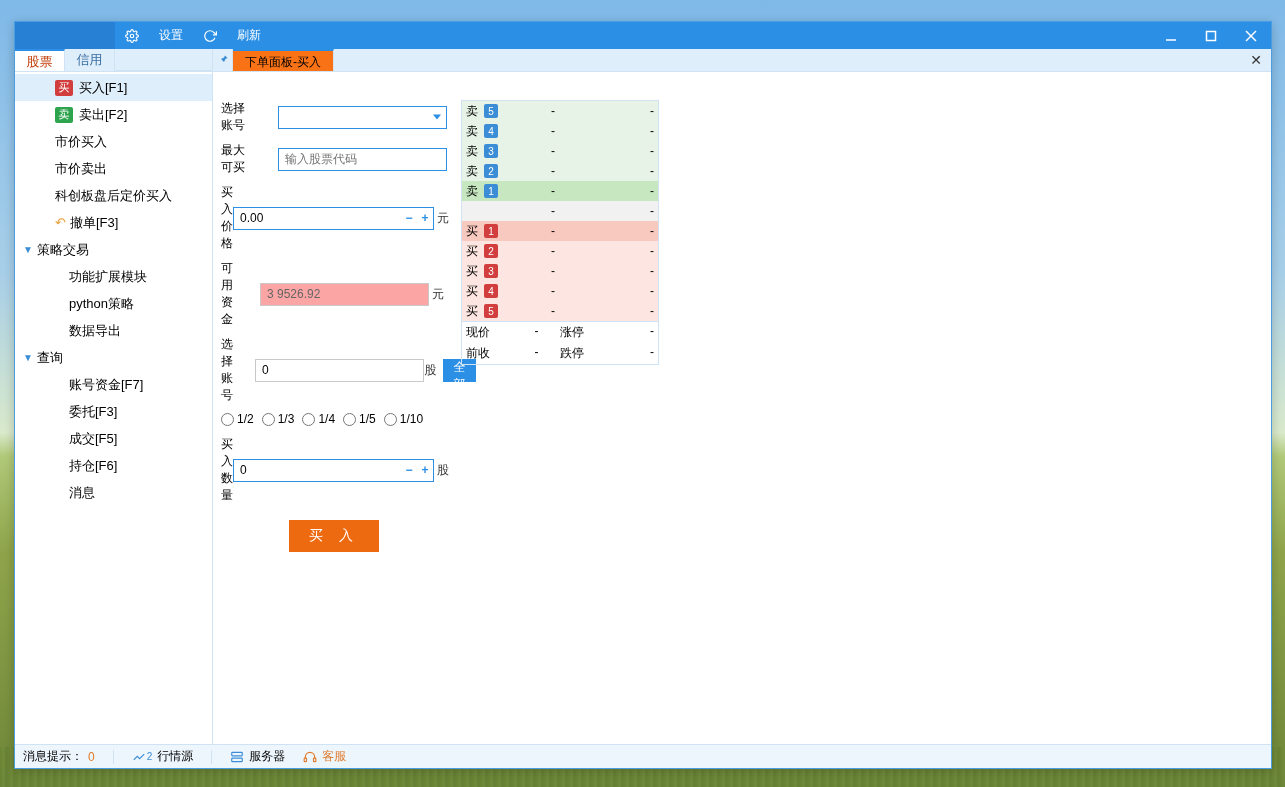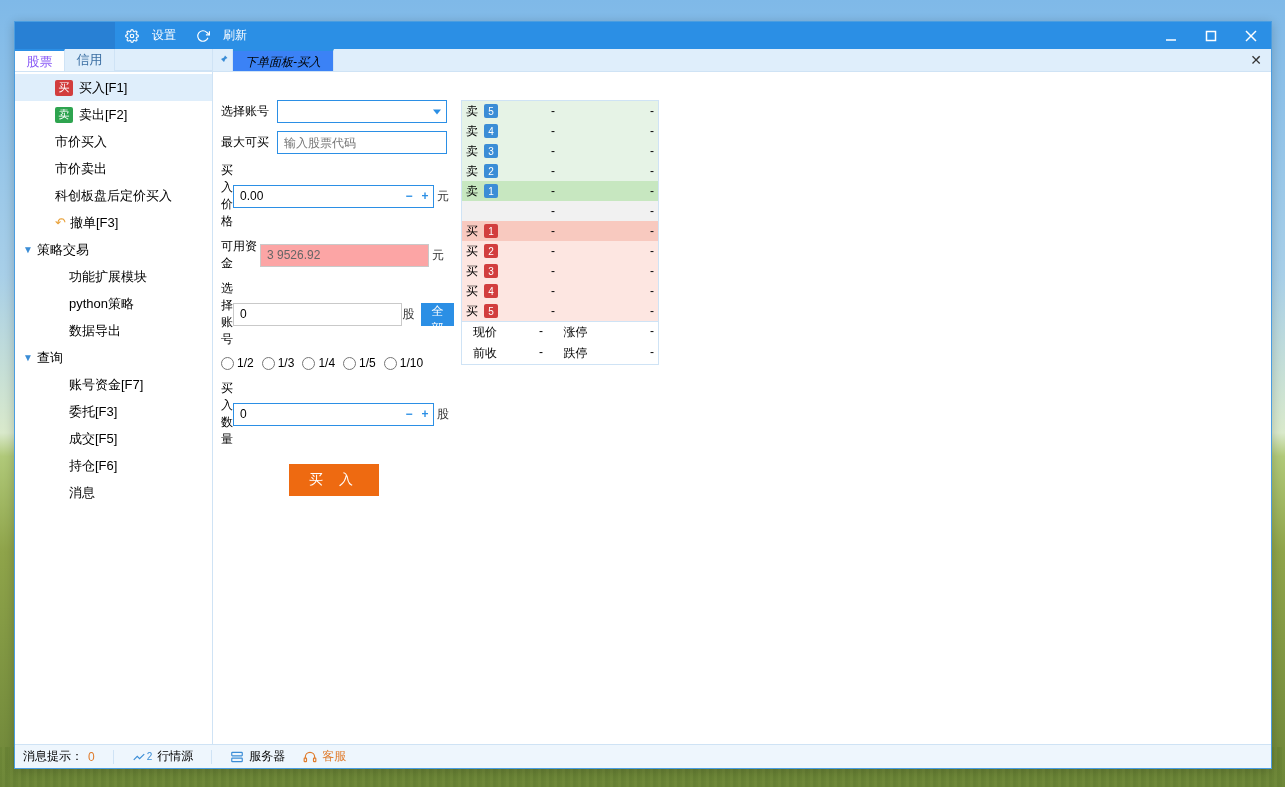--- a/index.html
+++ b/index.html
@@ -14,36 +14,36 @@
   background: #fff;
   border: 1px solid #4a9de0;
   box-shadow: 0 2px 10px rgba(0,0,0,.2);
   display: flex; flex-direction: column;
 }
 .titlebar {
   height: 27px; background: #2b8fe5;
   display: flex; align-items: center; color: #fff; font-size: 12px;
 }
 .titlebar .logo { width: 100px; height: 100%; background: #2880d4; }
-.titlebar .tbtn { display: flex; align-items: center; gap: 13px; padding: 0 10px; cursor: pointer; }
+.titlebar .tbtn { display: flex; align-items: center; gap: 20px; padding: 0 10px; cursor: pointer; }
 .titlebar .spacer { flex: 1; }
 .titlebar .winbtn { width: 40px; height: 100%; display: flex; align-items: center; justify-content: center; cursor: pointer; }
 .svgicon { width: 14px; height: 14px; }
 
 .bodyrow { flex: 1; display: flex; min-height: 0; }
 .sidebar {
   width: 198px; border-right: 1px solid #cfe3f5;
   display: flex; flex-direction: column;
 }
 .sidetabs { display: flex; height: 23px; border-bottom: 1px solid #cfe3f5; font-size: 13px; }
 .sidetab {
   width: 50px; text-align: center; line-height: 22px;
   border-right: 1px solid #cfe3f5; cursor: pointer; color: #3b6fa3;
 }
-.sidetab.active { border-top: 2px solid #2b8fe5; color: #8b5cf6; background: #fff; }
+.sidetab.active { border-top: 2px solid #2b8fe5; color: #c2410c; background: #fff; }
 .sidetabs .rest { flex: 1; background: #dfeefb; border-bottom: 1px solid #cfe3f5; }
 
 .tree { flex: 1; overflow: auto; font-size: 13px; padding-top: 2px; }
 .tree-item { display: flex; align-items: center; height: 27px; padding-left: 40px; cursor: pointer; }
 .tree-item.d1 { padding-left: 22px; }
 .tree-item.d2 { padding-left: 54px; }
 .tree-item.active { background: #dfeefb; }
 .tree-item .badge {
   width: 18px; height: 16px; border-radius: 2px; margin-right: 6px;
   display: flex; align-items: center; justify-content: center;
@@ -52,32 +52,32 @@
 .badge.buy { background: #d23e3e; }
 .badge.sell { background: #2ea44f; }
 .tree-caret { width: 12px; margin-left: -14px; margin-right: 2px; color: #3b8dd6; font-size: 10px; }
 
 .main { flex: 1; display: flex; flex-direction: column; min-width: 0; }
 .maintabs {
   height: 23px; background: #dfeefb; border-bottom: 1px solid #cfe3f5;
   display: flex; align-items: stretch; font-size: 12px;
 }
 .maintabs .pin { width: 20px; border-right: 1px solid #cfe3f5; display:flex;align-items:center;justify-content:center;color:#3b8dd6;cursor:pointer; }
-.maintab { padding: 0 12px; line-height: 22px; border-right: 1px solid #cfe3f5; background:#3b82f6; border-top:2px solid #2b8fe5;font-style:italic; }
+.maintab { padding: 0 12px; line-height: 22px; border-right: 1px solid #cfe3f5; background:#f97316; border-top:2px solid #2b8fe5; }
 .maintabs .close { margin-left: auto; width: 30px; display:flex;align-items:center;justify-content:center;color:#333;cursor:pointer;font-size:14px; }
 
 .content { flex: 1; display: flex; padding: 28px 8px; gap: 14px; overflow:auto; align-items:flex-start; }
 
 .form { width: 226px; font-size: 12px; }
 .frow { display: flex; align-items: center; margin-bottom: 8px; }
 .frow .lbl { width: 56px; text-align: left; }
 .frow .field { flex: 1; display: flex; align-items: center; }
 .inp {
   flex: 1; height: 23px; border: 1px solid #2b8fe5; padding: 0 6px;
-  font-size: 12px; outline: none;
+  font-size: 12px; outline: none; margin-left: 22px;
 }
 .inp.gray { border-color: #c9c9c9; background: #fca5a5; color: #666; }
 .inp.plain { border-color: #c9c9c9; }
 .spin {
   flex: 1; height: 23px; border: 1px solid #2b8fe5; display: flex; align-items:center;
 }
 .spin input { flex:1; border:none; outline:none; padding:0 6px; font-size:12px; }
 .spin .pm { width: 16px; text-align:center; color:#2b8fe5; cursor:pointer; font-weight:bold; }
 .unit { width: 18px; text-align: center; color:#333; }
 .allbtn {
@@ -111,21 +111,21 @@
 .qrow .c1 { flex:1; text-align:center; }
 .qrow .c2 { width: 50px; text-align:right; }
 .qrow.sell { background:#e6f3e6; }
 .qrow.sell.best { background:#c7e7c0; }
 .qrow.buy { background:#fde6e1; }
 .qrow.buy.best { background:#f8c9bf; }
 .qrow.mid { background:#f1f1f1; }
 .qrow .lvl.sell { background:#3b8dd6; }
 .qrow .lvl.buy  { background:#d23e3e; }
 .qfoot { border-top:1px solid #cfe3f5; }
-.qfrow { display:flex; padding:2px 4px;margin-left:7px; }
+.qfrow { display:flex; padding:2px 4px; }
 .qfrow span { flex:1; }
 
 .statusbar {
   height: 24px; border-top: 1px solid #cfe3f5; background:#eef6fd;
   display:flex; align-items:center; font-size:12px; padding:0 8px; gap:18px;
 }
 .statusbar .sep { width:1px; height:14px; background:#cfe3f5; }
 .statusbar .orange { color:#e07b2b; }
 .statusbar .item { display:flex; align-items:center; gap:5px; cursor:pointer; }
 .grass {

